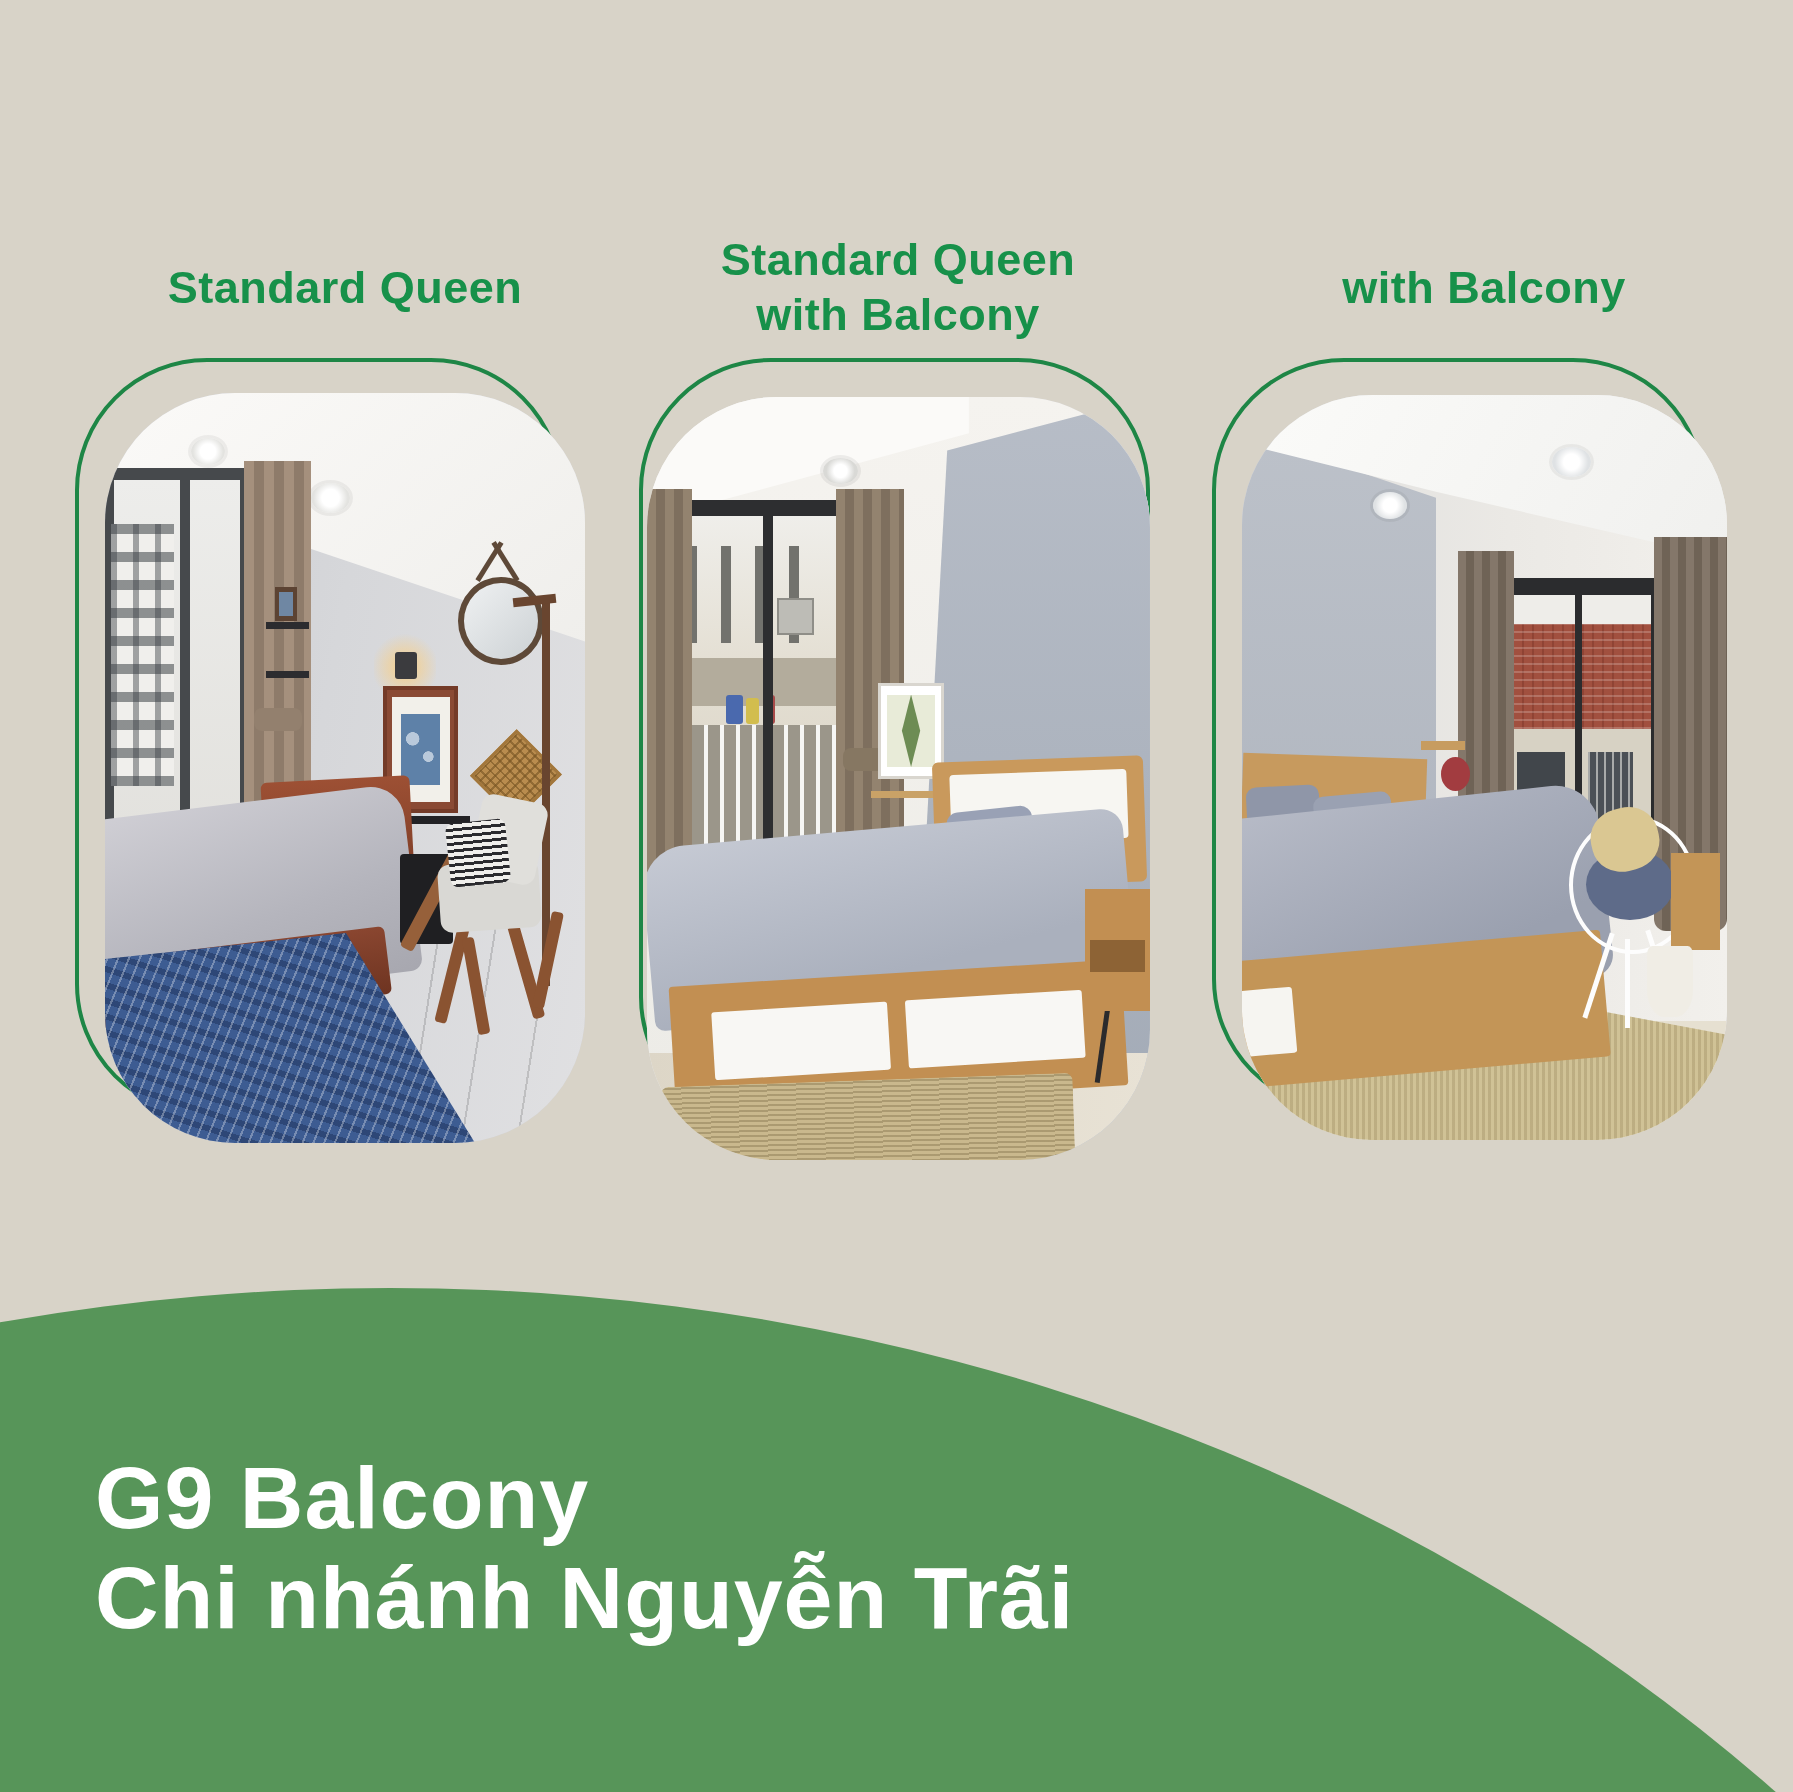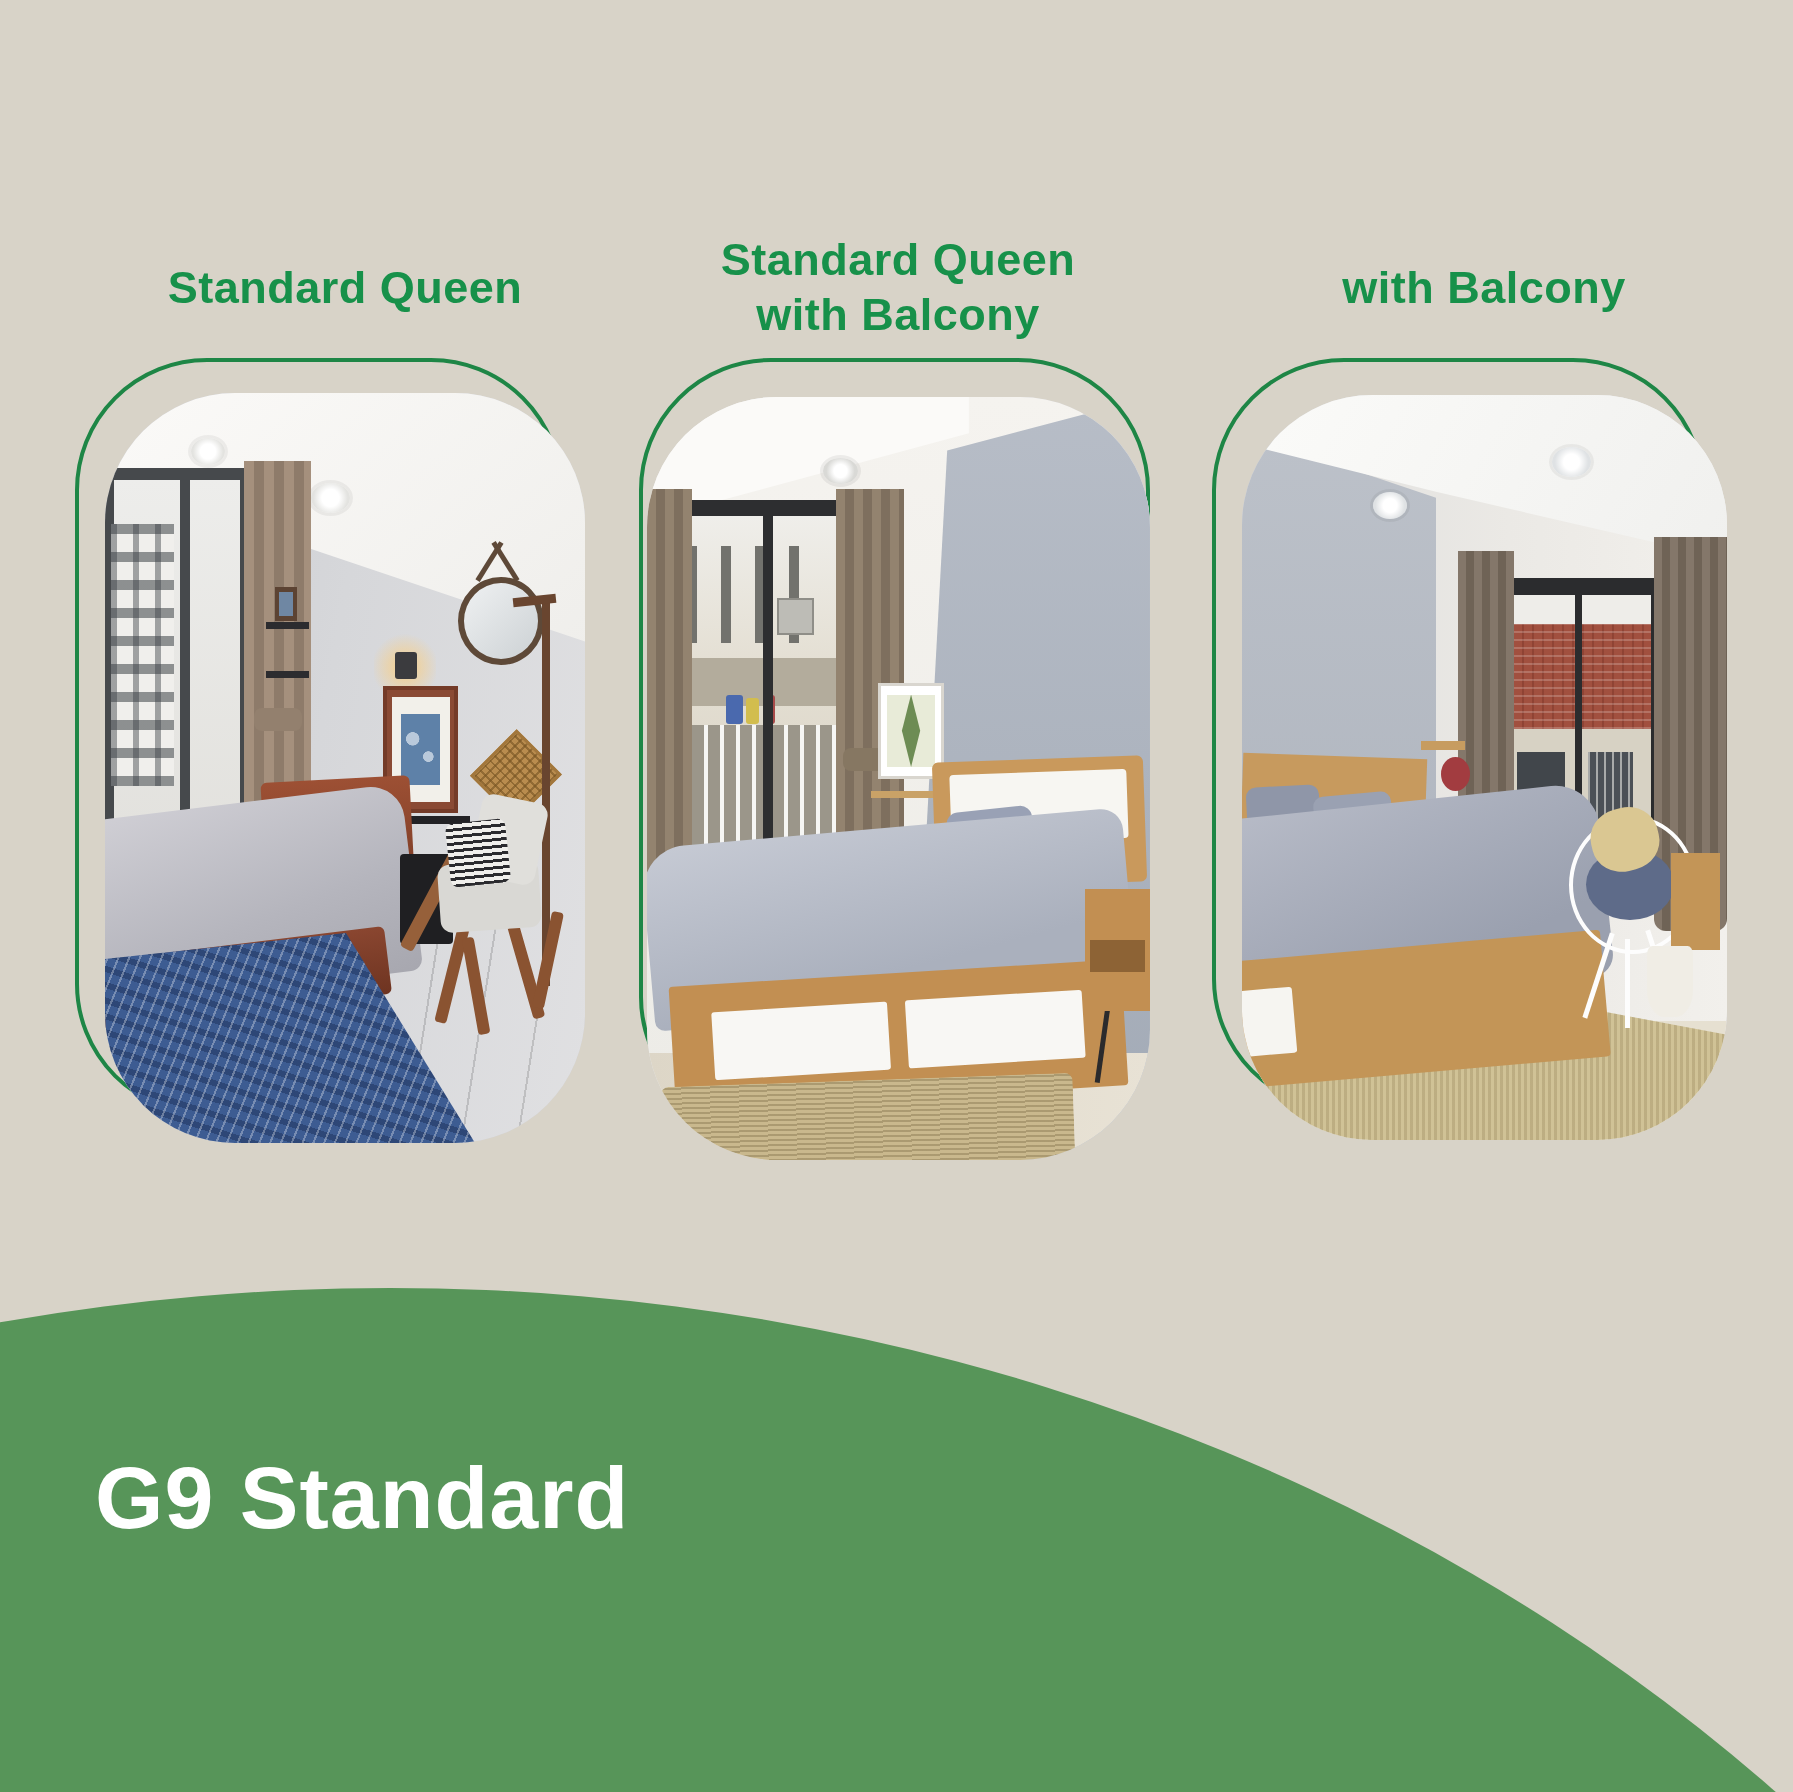--- a/index.html
+++ b/index.html
@@ -343,17 +343,18 @@
       <div class="L s3-cushion"></div>
       <div class="L s3-cpillow"></div>
       <div class="L s3-stool"></div>
       <div class="L s3-basket"></div>
     </div>
   </section>
 
   <div class="green-band"></div>
   <footer class="footer">
     <div class="title">
-      <div>G9 Standard</div>
+      <div>G9 Balcony</div>
+      <div>Chi nhánh Nguyễn Trãi</div>
     </div>
   </footer>
 
 </div>
 
 </body></html>

